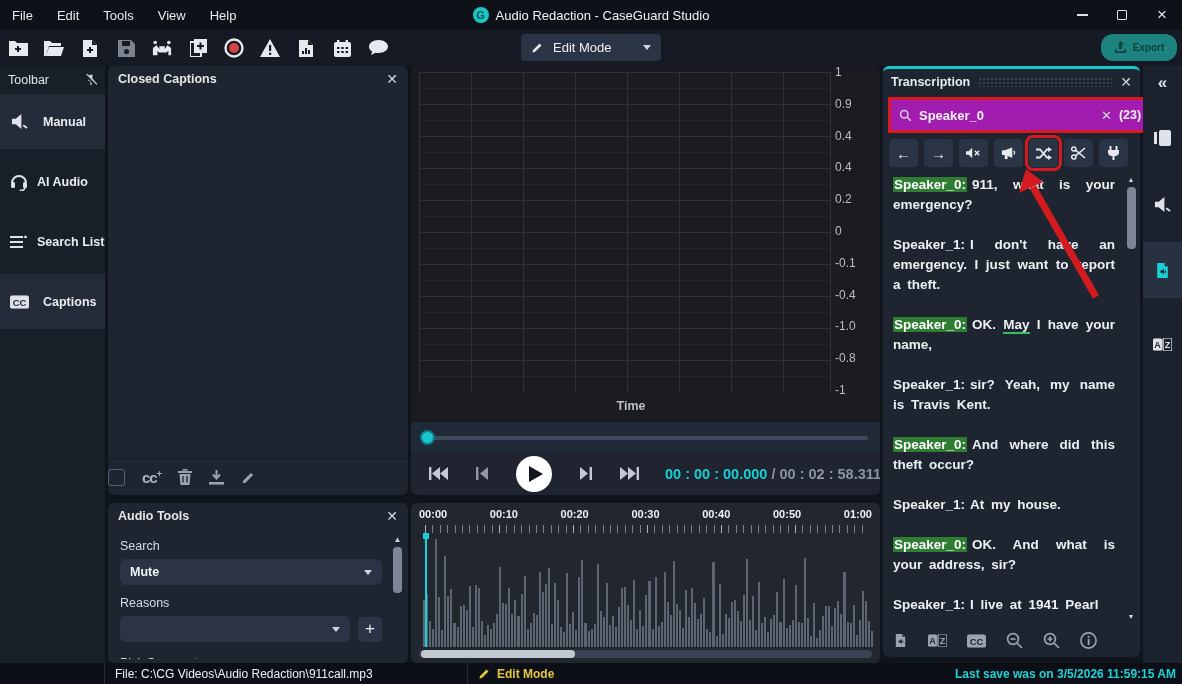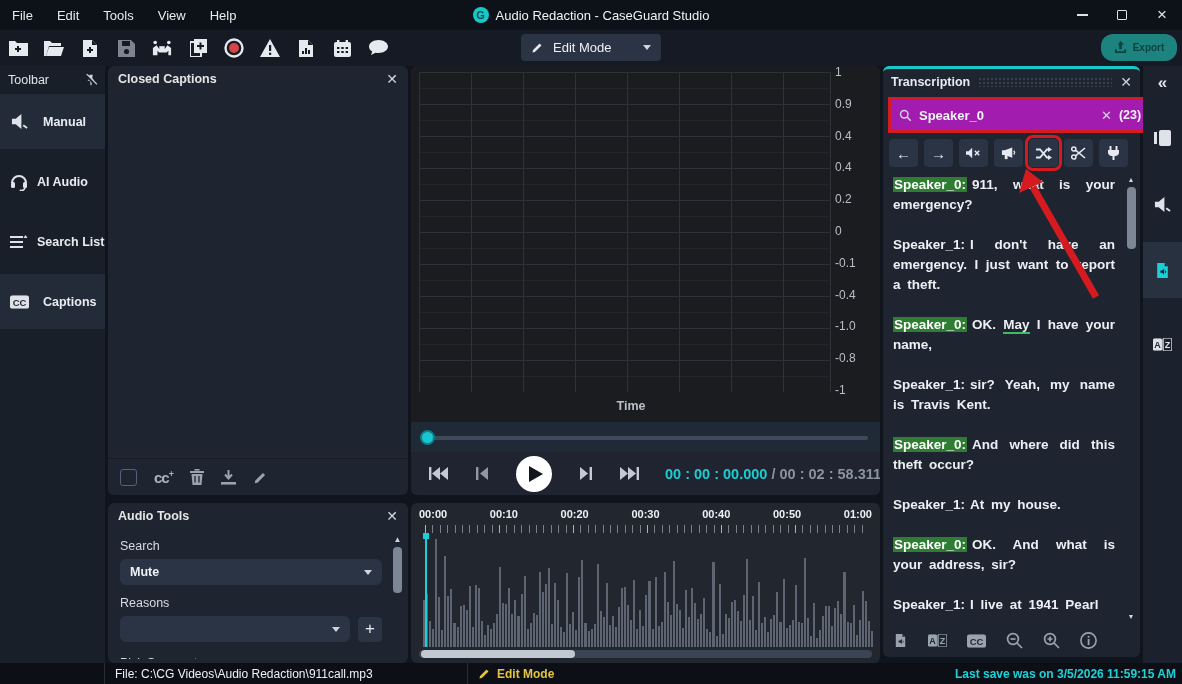--- a/index.html
+++ b/index.html
@@ -42,21 +42,21 @@
 
   
   .panel { position:absolute; background:#1f2530; border-radius:6px; }
   .p-head { height:26px; display:flex; align-items:center; justify-content:space-between; padding:0 10px 0 10px; }
   .p-head .t { font-size:12.5px; font-weight:bold; color:#e5e5e5; }
   .x-btn { color:#cfd5dd; font-size:14px; line-height:1; cursor:default; }
 
   
   #ccpanel { left:108px; top:0; width:300px; height:429px; }
   .cc-body { position:absolute; left:0; top:28px; right:0; bottom:38px; }
-  .cc-foot { position:absolute; left:0; bottom:0; right:0; height:37px; border-top:1px solid #161b24; display:flex; align-items:center; gap:17px; padding-left:12px; }
+  .cc-foot { position:absolute; left:0; bottom:0; right:0; height:37px; border-top:1px solid #161b24; display:flex; align-items:center; gap:17px; padding-left:0; }
   .checkbox { width:17px; height:17px; border:1.6px solid #55617a; border-radius:3px; background:transparent; }
   .ccplus { color:#aab2bf; font-weight:bold; font-size:15px; letter-spacing:-1px; }
   .ccplus sup { font-size:9px; }
 
   
   #atpanel { left:108px; top:437px; width:300px; height:160px; overflow:hidden; }
   .at-body { position:absolute; left:12px; top:30px; right:26px; }
   .at-label { font-size:12.5px; color:#d6dae2; margin:6px 0 6px; }
   .at-select { height:26px; background:#2b3444; border-radius:6px; display:flex; align-items:center; padding:0 10px; }
   .at-select .val { font-size:12.5px; color:#f0f2f6; font-weight:bold; }

